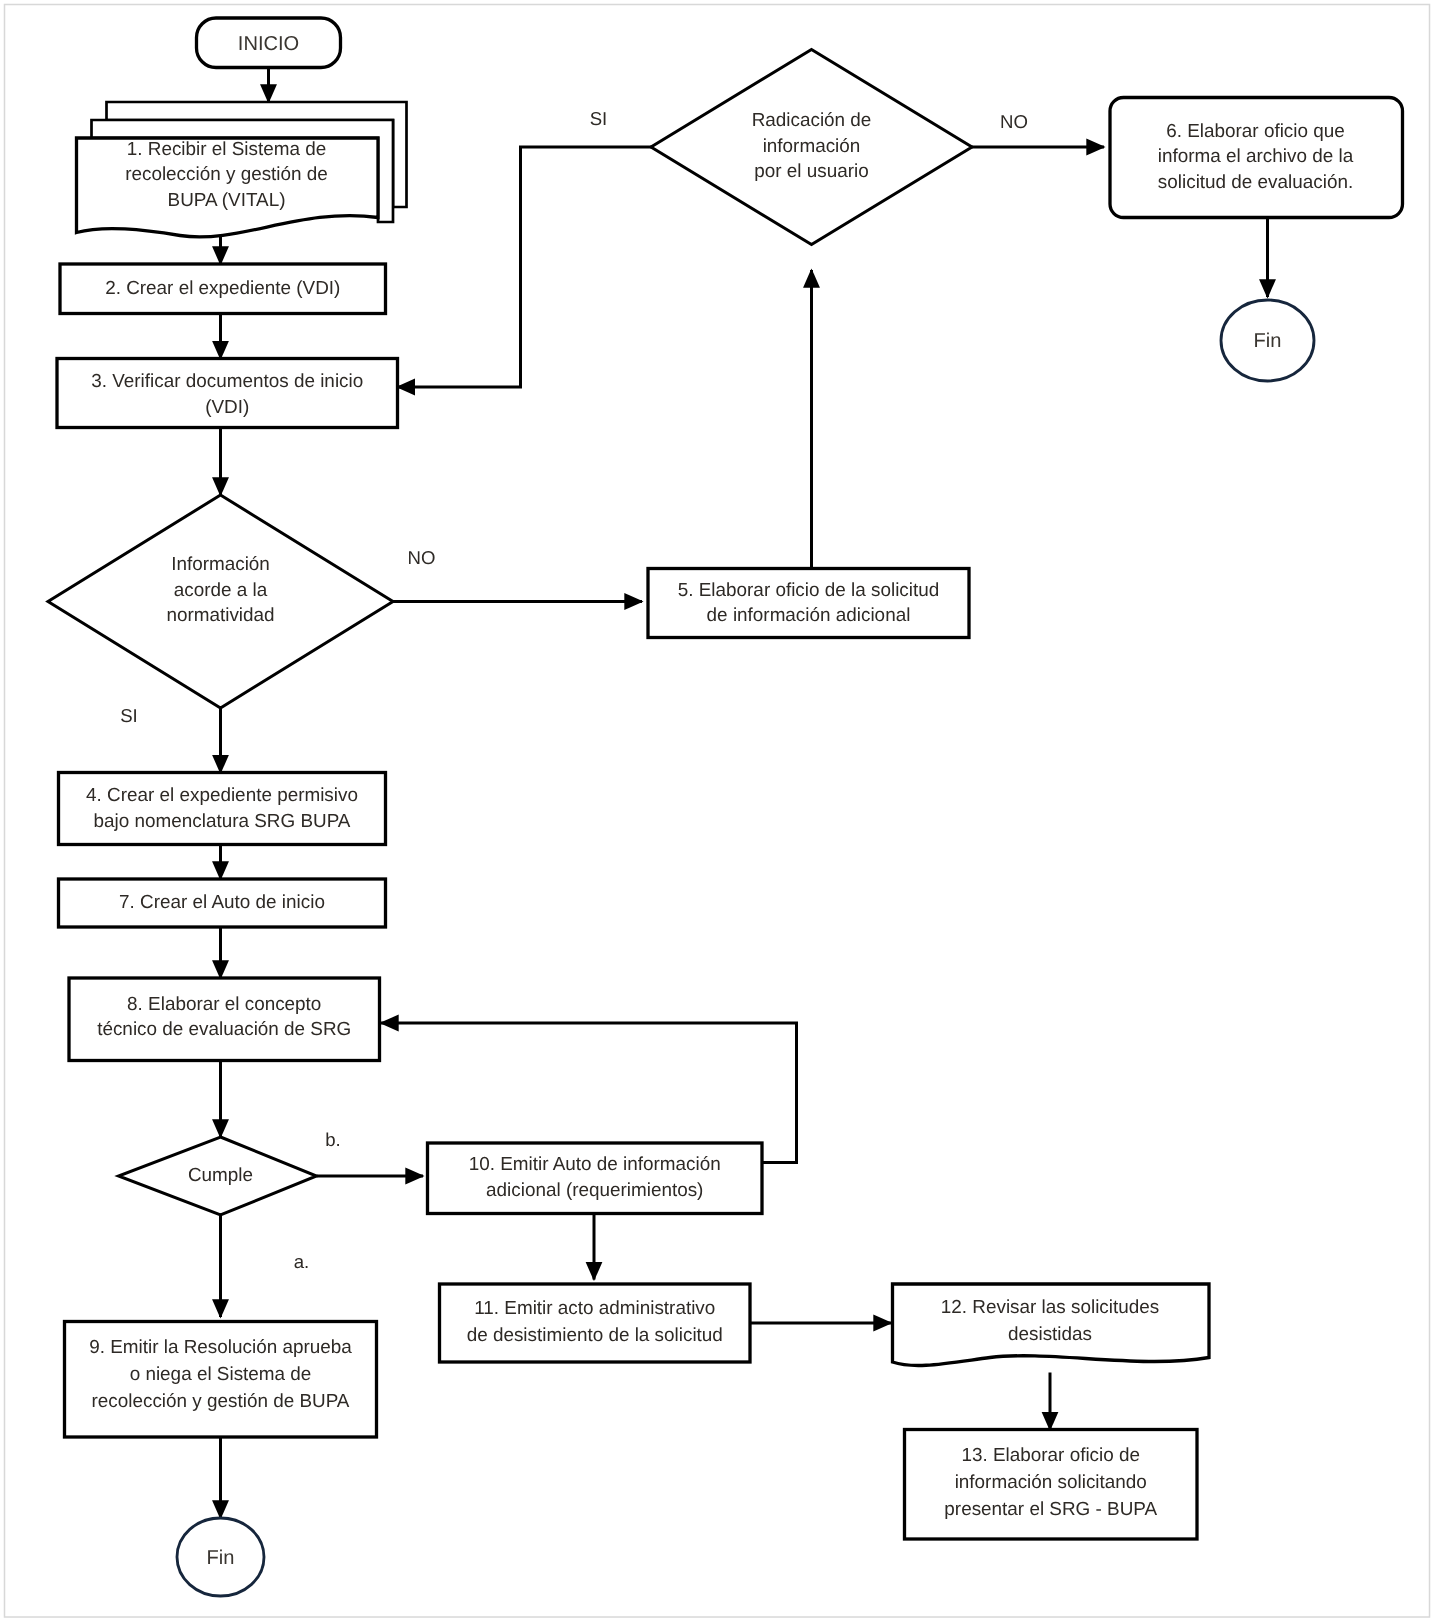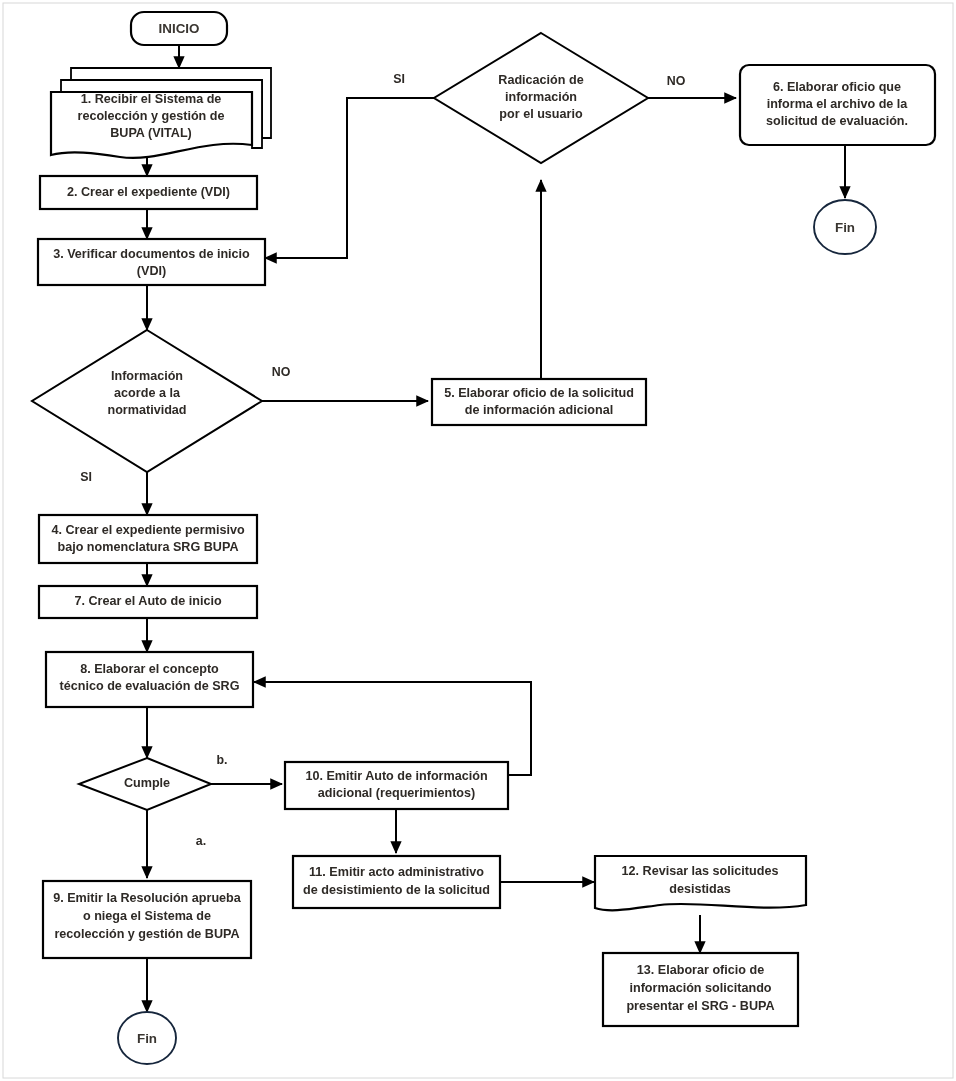--- a/index.html
+++ b/index.html
@@ -10,21 +10,20 @@
   body {
     width: 956px;
     height: 1081px;
     font-family: "Liberation Sans", sans-serif;
   }
   #flowchart-root {
     position: relative;
     width: 956px;
     height: 1081px;
     background: #ffffff;
-    font-weight: bold;
   }
   svg#flow-svg {
     display: block;
     width: 956px;
     height: 1081px;
   }
   .shape-outline {
     fill: #ffffff;
     stroke: #000000;
     stroke-width: 2.2;

